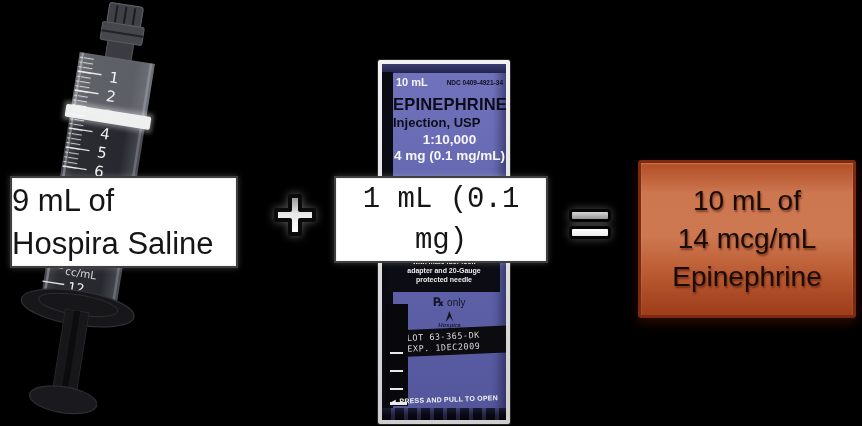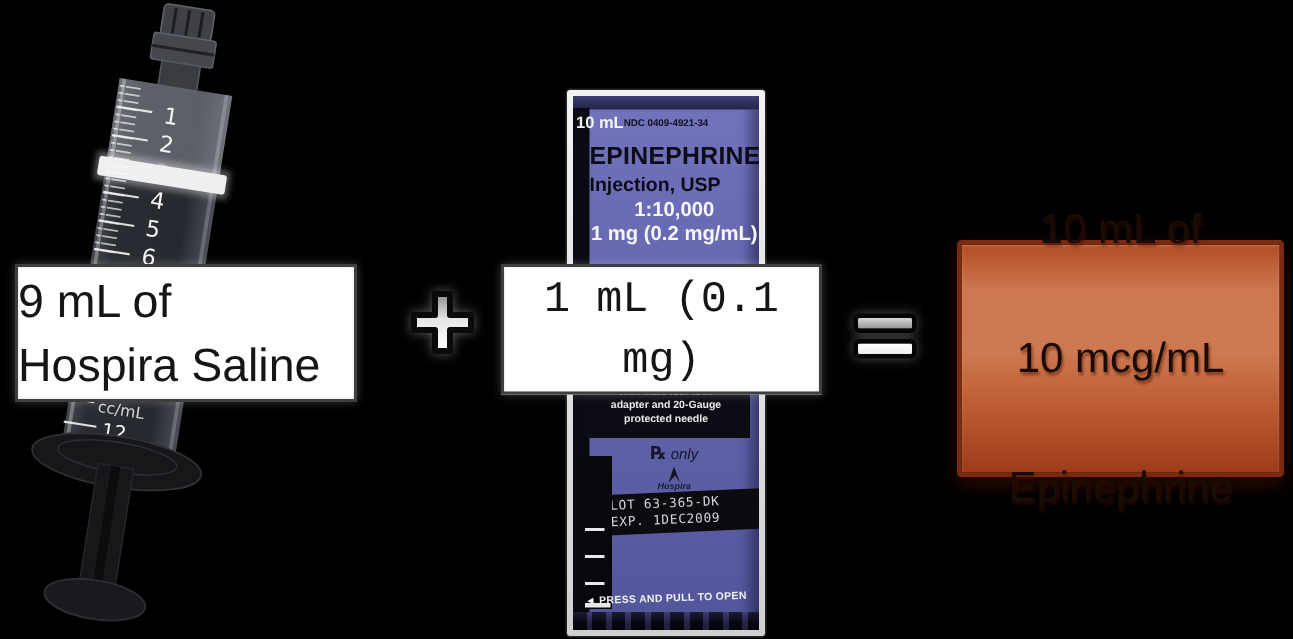--- a/index.html
+++ b/index.html
@@ -36,31 +36,31 @@
     position:relative;width:124px;height:356px;overflow:hidden;
     background:linear-gradient(180deg,#7173bd 0%,#6769b2 30%,#5e61a8 62%,#52559a 100%);
     box-shadow:inset -6px 0 8px rgba(5,5,30,.4), inset 4px 0 6px rgba(5,5,30,.3);
   }
   .vial-top-strip{position:absolute;left:0;top:0;width:124px;height:9px;
     background:linear-gradient(180deg,#3c3f72,#23244a);}
   .vial-left-strip{position:absolute;left:0;top:8px;width:11px;height:348px;background:#0a0a12;}
   .vial-notch{position:absolute;left:3px;top:240px;width:23px;height:102px;background:#07070c;}
   .vial-tick{position:absolute;left:8px;width:13px;height:2px;background:#e8e8e8;}
   .vial-tick.t4{width:17px;height:3px;}
-  .vial-row1{position:absolute;left:2px;top:12px;right:3px;display:flex;justify-content:flex-start;align-items:flex-start;}
+  .vial-row1{position:absolute;left:14px;top:12px;right:3px;display:flex;justify-content:space-between;align-items:flex-start;}
   .vial-vol{color:#f4f4f4;font-weight:bold;font-size:11px;}
   .vial-ndc{color:#10101e;font-size:6.5px;font-weight:bold;margin-top:3px;}
   .vial-name{position:absolute;left:11px;top:31px;right:0;text-align:center;color:#0c0c18;
     font-size:16.5px;font-weight:800;letter-spacing:.2px;}
   .vial-form{position:absolute;left:11px;top:51px;right:0;text-align:left;color:#0c0c18;font-size:13px;font-weight:800;}
   .vial-ratio{position:absolute;left:11px;top:68px;right:0;text-align:center;color:#f6f6f6;font-size:13.5px;font-weight:800;}
   .vial-strength{position:absolute;left:11px;top:84px;right:0;text-align:center;color:#f6f6f6;font-size:13.5px;font-weight:800;}
   .needle-band{position:absolute;left:6px;top:190px;width:112px;height:38px;background:#0c0c14;
     color:#ececec;font-size:7px;font-weight:bold;text-align:center;line-height:9px;padding-top:3px;box-sizing:border-box;}
-  .vial-rx{position:absolute;left:11px;top:231px;right:0;text-align:center;color:#14142a;font-size:10px;font-style:italic;}
+  .vial-rx{position:absolute;left:11px;top:231px;right:0;text-align:center;color:#14142a;font-size:10px;}
   .vial-rx .rx-sym{font-size:12px;font-weight:bold;}
   .hospira{position:absolute;left:11px;top:247px;right:0;text-align:center;}
   .hospira-mark{width:11px;height:11px;margin:0 auto;background:#15151f;
     clip-path:polygon(15% 100%,48% 0,62% 35%,85% 100%,55% 55%);}
   .hospira-name{color:#1b1b33;font-size:6px;font-weight:bold;font-style:italic;}
   .lot-band{position:absolute;left:8px;top:264px;width:120px;height:27px;background:#0b0b10;
     transform:rotate(-2.5deg);color:#d6d6d6;font-family:"DejaVu Sans Mono",monospace;
     font-size:8.5px;line-height:11px;padding:3px 0 0 17px;box-sizing:border-box;letter-spacing:.5px;}
   .open-instr{position:absolute;left:0;top:332px;width:124px;text-align:center;color:#f2f2f2;
     font-size:7px;font-weight:bold;transform:rotate(-2deg);letter-spacing:.2px;}
@@ -70,21 +70,20 @@
       linear-gradient(180deg,#3a3c6e 0%,#12122a 55%,#090914 100%);}
   
   .result-box{
     position:absolute;left:638px;top:160px;width:212px;height:152px;z-index:3;
     border:3px solid #7c2a0f;border-radius:3px;
     background:linear-gradient(180deg,#b04d25 0%,#cd7750 20%,#cd7850 48%,#bb5b32 72%,#9c3c1a 100%);
     box-shadow:0 5px 12px rgba(130,30,0,.35), inset 0 1px 2px rgba(255,200,160,.35);
     display:flex;flex-direction:column;justify-content:center;align-items:center;
     color:#190c05;font-size:28px;line-height:38px;text-align:center;
     text-shadow:1px 2px 2px rgba(70,15,0,.55);
-    gap:48px;
   }
 </style>
 </head>
 <body>
 
 <div class="slide">
 
   <svg class="syringe-svg" width="250" height="426" viewBox="0 0 250 426">
     <defs>
       <pattern id="minorTicks" width="14" height="4.8" patternUnits="userSpaceOnUse">
@@ -164,21 +163,21 @@
       <div class="vial-top-strip"></div>
       <div class="vial-left-strip"></div>
 
       <div class="vial-row1">
         <span class="vial-vol">10 mL</span>
         <span class="vial-ndc">NDC 0409-4921-34</span>
       </div>
       <div class="vial-name">EPINEPHRINE</div>
       <div class="vial-form">Injection, USP</div>
       <div class="vial-ratio">1:10,000</div>
-      <div class="vial-strength">1 mg (0.2 mg/mL)</div>
+      <div class="vial-strength">4 mg (0.1 mg/mL)</div>
 
       <div class="needle-band">
         <div>with male luer lock</div>
         <div>adapter and 20-Gauge</div>
         <div>protected needle</div>
       </div>
 
       <div class="vial-rx">
         <span class="rx-sym">℞</span>
         <span>only</span>
@@ -227,17 +226,17 @@
     <div>1 mL (0.1 mg)</div>
   </div>
 
   <div class="equals-wrap">
     <div class="eq-bar top"></div>
     <div class="eq-bar bottom"></div>
   </div>
 
   <div class="result-box">
     <div>10 mL of</div>
-    <div>10 mcg/mL</div>
+    <div>14 mcg/mL</div>
     <div>Epinephrine</div>
   </div>
 
 </div>
 
 </body></html>

